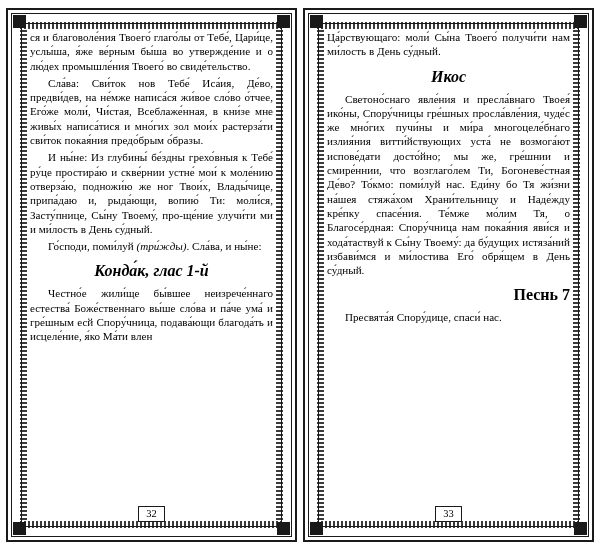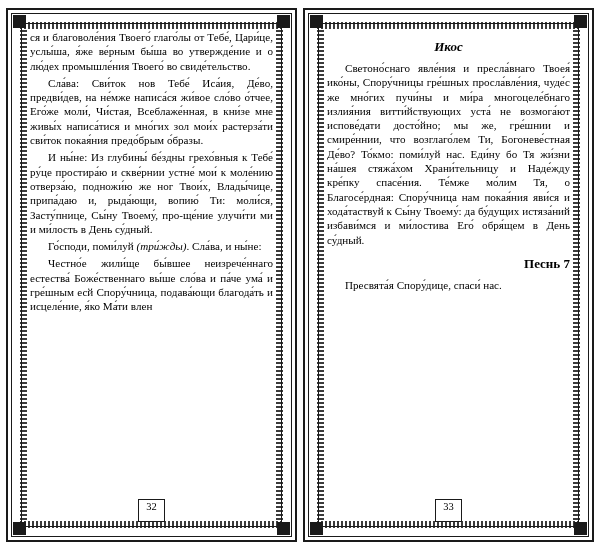--- a/index.html
+++ b/index.html
@@ -87,41 +87,41 @@
     hyphens: manual;
   }
   p.par.noind {
     text-indent: 0;
   }
   .heading {
     margin: 9px 0 6px 0;
     text-align: center;
     font-weight: bold;
     font-style: italic;
-    font-size: 13px;
+    font-size: 16px;
     color: #000;
   }
   .heading.upright {
     font-style: normal;
     text-align: right;
   }
   em.it { }
   .folio {
     position: absolute;
     left: 0;
     right: 0;
     bottom: 20px;
     text-align: center;
     font-size: 10.5px;
     color: #000;
   }
   .folio span {
     display: inline-block;
     border: 1px solid #1a1a1a;
-    padding: 0px 7px 8px 7px;
+    padding: 0px 7px 1px 7px;
     line-height: 13px;
   }
 </style>
 </head>
 <body>
 
 <div class="spread">
 
   <div class="page">
     <div class="frame-outer"></div>
@@ -131,39 +131,41 @@
     <div class="corner tl"></div>
     <div class="corner tr"></div>
     <div class="corner bl"></div>
     <div class="corner br"></div>
 
     <div class="content">
       <p class="par noind">ся и благоволе́ния Твоего́ глаго́лы от Тебе́, Цари́це, услы́ша, я́же ве́рным бы́ша во утвержде́ние и о лю́дех промышле́ния Твоего́ во свиде́тельство.</p>
       <p class="par">Сла́ва: Сви́ток нов Тебе́ Иса́ия, Де́во, предви́дев, на не́мже написа́ся жи́вое сло́во о́тчее, Его́же моли́, Чи́стая, Всеблаже́нная, в кни́зе мне живы́х написа́тися и мно́гих зол мои́х растерза́ти сви́ток покая́ния предо́брым о́бразы.</p>
       <p class="par">И ны́не: Из глубины́ бе́здны грехо́вныя к Тебе́ ру́це простира́ю и скве́рнии устне́ мои́ к моле́нию отверза́ю, подножи́ю же ног Твои́х, Влады́чице, припа́даю и, рыда́ющи, вопию́ Ти: моли́ся, Засту́пнице, Сы́ну Твоему́, про-ще́ние улучи́ти ми и ми́лость в День су́дный.</p>
       <p class="par">Го́споди, поми́луй <em class="it">(три́жды)</em>. Сла́ва, и ны́не:</p>
+      <div class="heading">Конда́к, глас 1-й</div>
       <p class="par">Честно́е жили́ще бы́вшее неизрече́ннаго естества́ Боже́ственнаго вы́ше сло́ва и па́че ума́ и гре́шным есй Спору́чница, подава́ющи благода́ть и исцеле́ние, я́ко Ма́ти влен</p>
     </div>
 
     <div class="folio">
       <span>32</span>
     </div>
   </div>
 
   <div class="page">
     <div class="frame-outer"></div>
     <div class="frame-inner"></div>
     <div class="frame-band"></div>
     <div class="frame-thin"></div>
     <div class="corner tl"></div>
     <div class="corner tr"></div>
     <div class="corner bl"></div>
     <div class="corner br"></div>
 
     <div class="content">
+      <p class="par noind">Ца́рствующаго: моли́ Сы́на Твоего́ получи́ти нам ми́лость в День су́дный.</p>
       <div class="heading">Икос</div>
       <p class="par">Светоно́снаго явле́ния и пресла́внаго Твоея́ ико́ны, Спору́чницы гре́шных просла́вле́ния, чуде́с же мно́гих пучи́ны и ми́ра многоцеле́бнаго излия́ния витти́йствующих уста́ не возмога́ют испове́дати досто́йно; мы же, гре́шнии и смире́ннии, что возглаго́лем Ти, Богоневе́стная Де́во? То́кмо: поми́луй нас. Еди́ну бо Тя жи́зни на́шея стяжа́хом Храни́тельницу и Наде́жду кре́пку спасе́ния. Те́мже мо́лим Тя, о Благосе́рдная: Спору́чница нам покая́ния яви́ся и хода́таствуй к Сы́ну Твоему́: да бу́дущих истяза́ний избави́мся и ми́лостива Его́ обря́щем в День су́дный.</p>
       <div class="heading upright">Песнь 7</div>
       <p class="par">Пресвята́я Спору́дице, спаси́ нас.</p>
     </div>
 
     <div class="folio">
       <span>33</span>
     </div>
   </div>

